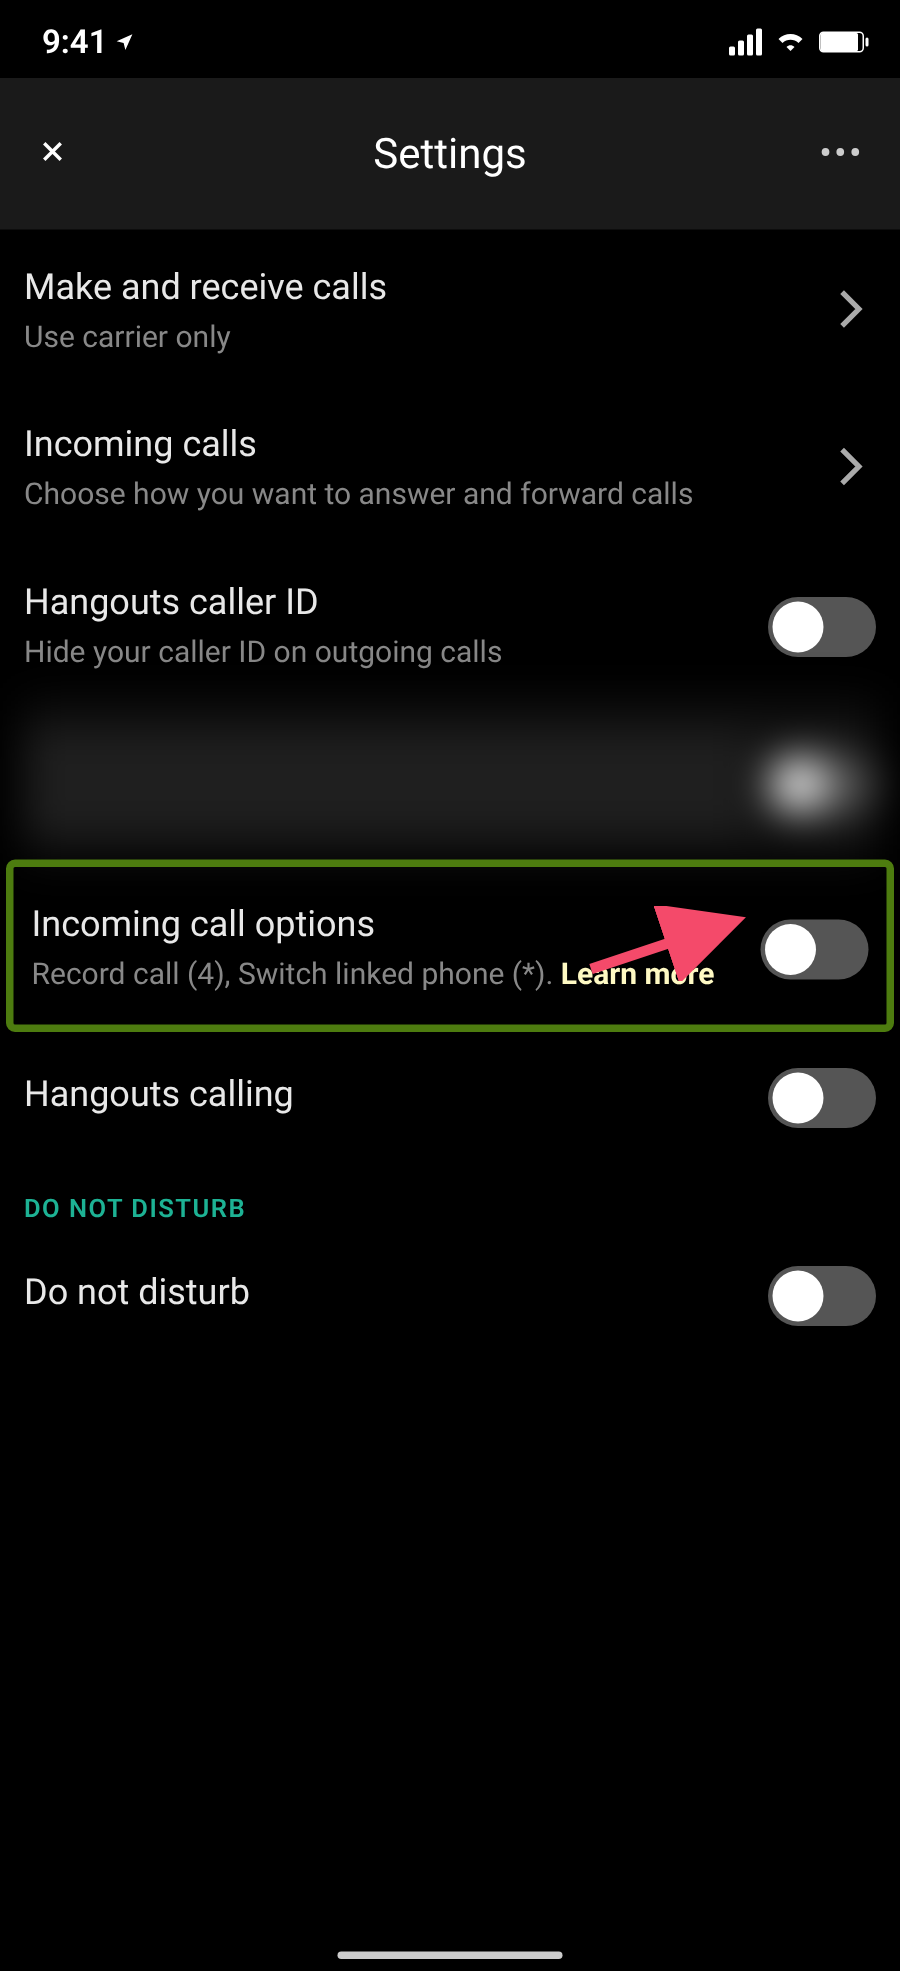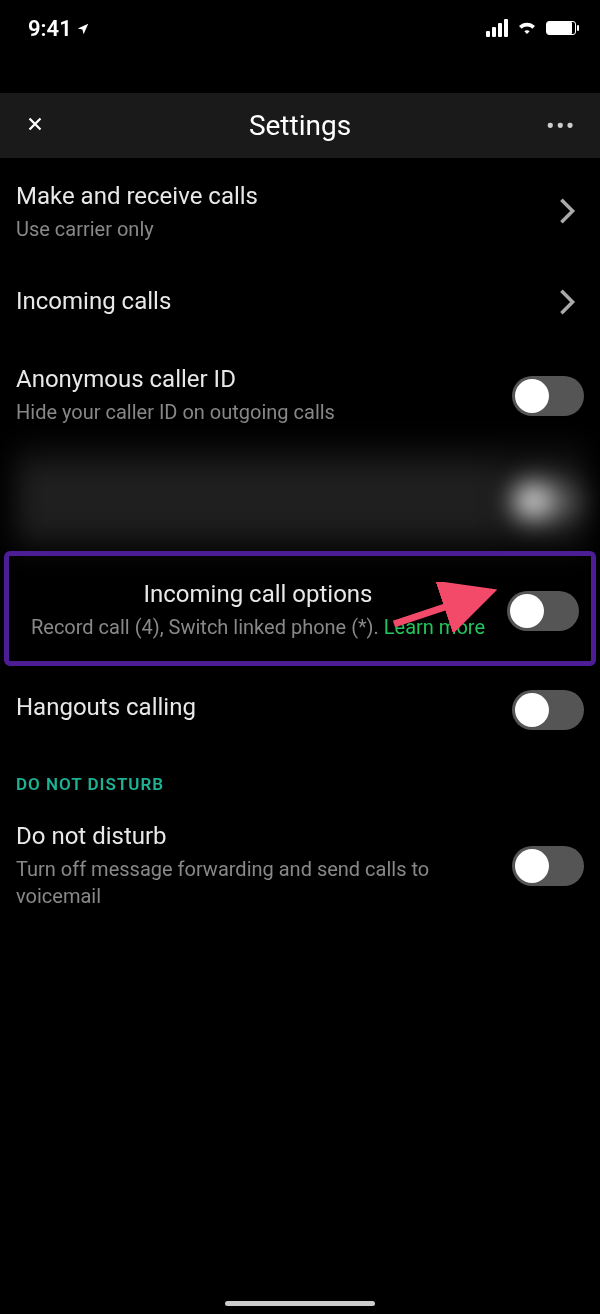--- a/index.html
+++ b/index.html
@@ -3,46 +3,46 @@
 <meta charset="utf-8">
 <style>
   * { box-sizing: border-box; margin: 0; padding: 0; }
   html, body { width: 600px; height: 1314px; background: #000; color: #fff; font-family: -apple-system, BlinkMacSystemFont, "Segoe UI", Roboto, sans-serif; overflow: hidden; }
   
   .status-bar { display: flex; justify-content: space-between; align-items: center; padding: 10px 24px 6px 28px; height: 52px; }
   .status-left { display: flex; align-items: center; gap: 4px; font-size: 22px; font-weight: 600; }
   .status-right { display: flex; align-items: center; gap: 8px; }
   .notch { position: absolute; top: 0; left: 50%; transform: translateX(-50%); width: 200px; height: 38px; background: #000; border-radius: 0 0 22px 22px; }
   
-  .header { display: flex; align-items: center; justify-content: space-between; padding: 16px 24px; background: #1a1a1a; margin-top: 41px; }
+  .header { display: flex; align-items: center; justify-content: space-between; padding: 34px 24px; background: #1a1a1a; }
   .header-title { font-size: 28px; font-weight: 400; flex: 1; text-align: center; }
   .close-btn { font-size: 28px; color: #fff; cursor: pointer; width: 32px; }
   .more-btn { color: #ccc; letter-spacing: 2px; font-size: 22px; font-weight: bold; width: 32px; text-align: right; cursor: pointer; }
   
   .content { padding: 0 16px; }
   .row { display: flex; align-items: center; padding: 24px 0 20px 0; gap: 12px; }
   .row-text { flex: 1; min-width: 0; }
   .row-title { font-size: 24px; color: #e8e8e8; margin-bottom: 6px; }
   .row-sub { font-size: 20px; color: #888; line-height: 1.35; }
-  .row-sub .link { color: #22c55e; }
+  .row-sub .link { color: #fef9c3; font-weight: bold; }
   
   .chev { color: #aaa; padding: 0 8px; }
   .chev svg { width: 18px; height: 28px; }
   
   .toggle { width: 72px; height: 40px; border-radius: 20px; position: relative; flex-shrink: 0; cursor: pointer; }
   .toggle.off { background: #555; }
   .toggle.on { background: #1db294; }
   .knob { position: absolute; width: 34px; height: 34px; background: #fff; border-radius: 50%; top: 3px; }
   .toggle.off .knob { left: 3px; }
   .toggle.on .knob { right: 3px; }
   
   .redacted { filter: blur(14px); background: #111; }
   .redacted .row-title, .redacted .row-sub { background: #222; color: transparent; border-radius: 4px; }
   
-  .highlight-box { position: relative; border: 5px solid #4c1d95; border-radius: 6px; margin: 0 -12px; padding: 0 12px; text-align: center; }
+  .highlight-box { position: relative; border: 5px solid #4d7c0f; border-radius: 6px; margin: 0 -12px; padding: 0 12px; }
   .arrow { position: absolute; right: 92px; top: 50%; transform: translateY(-50%); pointer-events: none; }
   
   .section-label { font-size: 17px; letter-spacing: 1px; color: #1db294; font-weight: 600; padding: 24px 0 4px 0; }
   
   .home-indicator { position: absolute; bottom: 8px; left: 50%; transform: translateX(-50%); width: 150px; height: 5px; background: #ccc; border-radius: 3px; }
   
   .signal-bars { display: inline-flex; align-items: flex-end; gap: 2px; }
   .signal-bars span { width: 4px; background: #fff; border-radius: 1px; }
   .sb1{height:6px}.sb2{height:10px}.sb3{height:14px}.sb4{height:18px}
   .battery { width: 30px; height: 14px; border: 1.5px solid #fff; border-radius: 3px; position: relative; }
@@ -100,31 +100,32 @@
     <div class="chev">
       <svg viewBox="0 0 12 20" fill="none" stroke="#aaa" stroke-width="2.5">
           <path d="M2 2l8 8-8 8"></path>
         </svg>
     </div>
   </div>
 
   <div class="row">
     <div class="row-text">
       <div class="row-title">Incoming calls</div>
+      <div class="row-sub">Choose how you want to answer and forward calls</div>
     </div>
     <div class="chev">
       <svg viewBox="0 0 12 20" fill="none" stroke="#aaa" stroke-width="2.5">
           <path d="M2 2l8 8-8 8"></path>
         </svg>
     </div>
   </div>
 
   <div class="row">
     <div class="row-text">
-      <div class="row-title">Anonymous caller ID</div>
+      <div class="row-title">Hangouts caller ID</div>
       <div class="row-sub">Hide your caller ID on outgoing calls</div>
     </div>
     <div class="toggle off">
         <div class="knob"></div>
       </div>
   </div>
 
 
   <div class="row redacted">
     <div class="row-text">
@@ -167,21 +168,20 @@
     <div class="toggle off">
         <div class="knob"></div>
       </div>
   </div>
 
   <div class="section-label">DO NOT DISTURB</div>
 
   <div class="row" style="padding-bottom:0">
     <div class="row-text">
       <div class="row-title">Do not disturb</div>
-      <div class="row-sub">Turn off message forwarding and send calls to voicemail</div>
     </div>
     <div class="toggle off">
         <div class="knob"></div>
       </div>
   </div>
 
 </div>
 
 <div class="home-indicator"></div>
 

